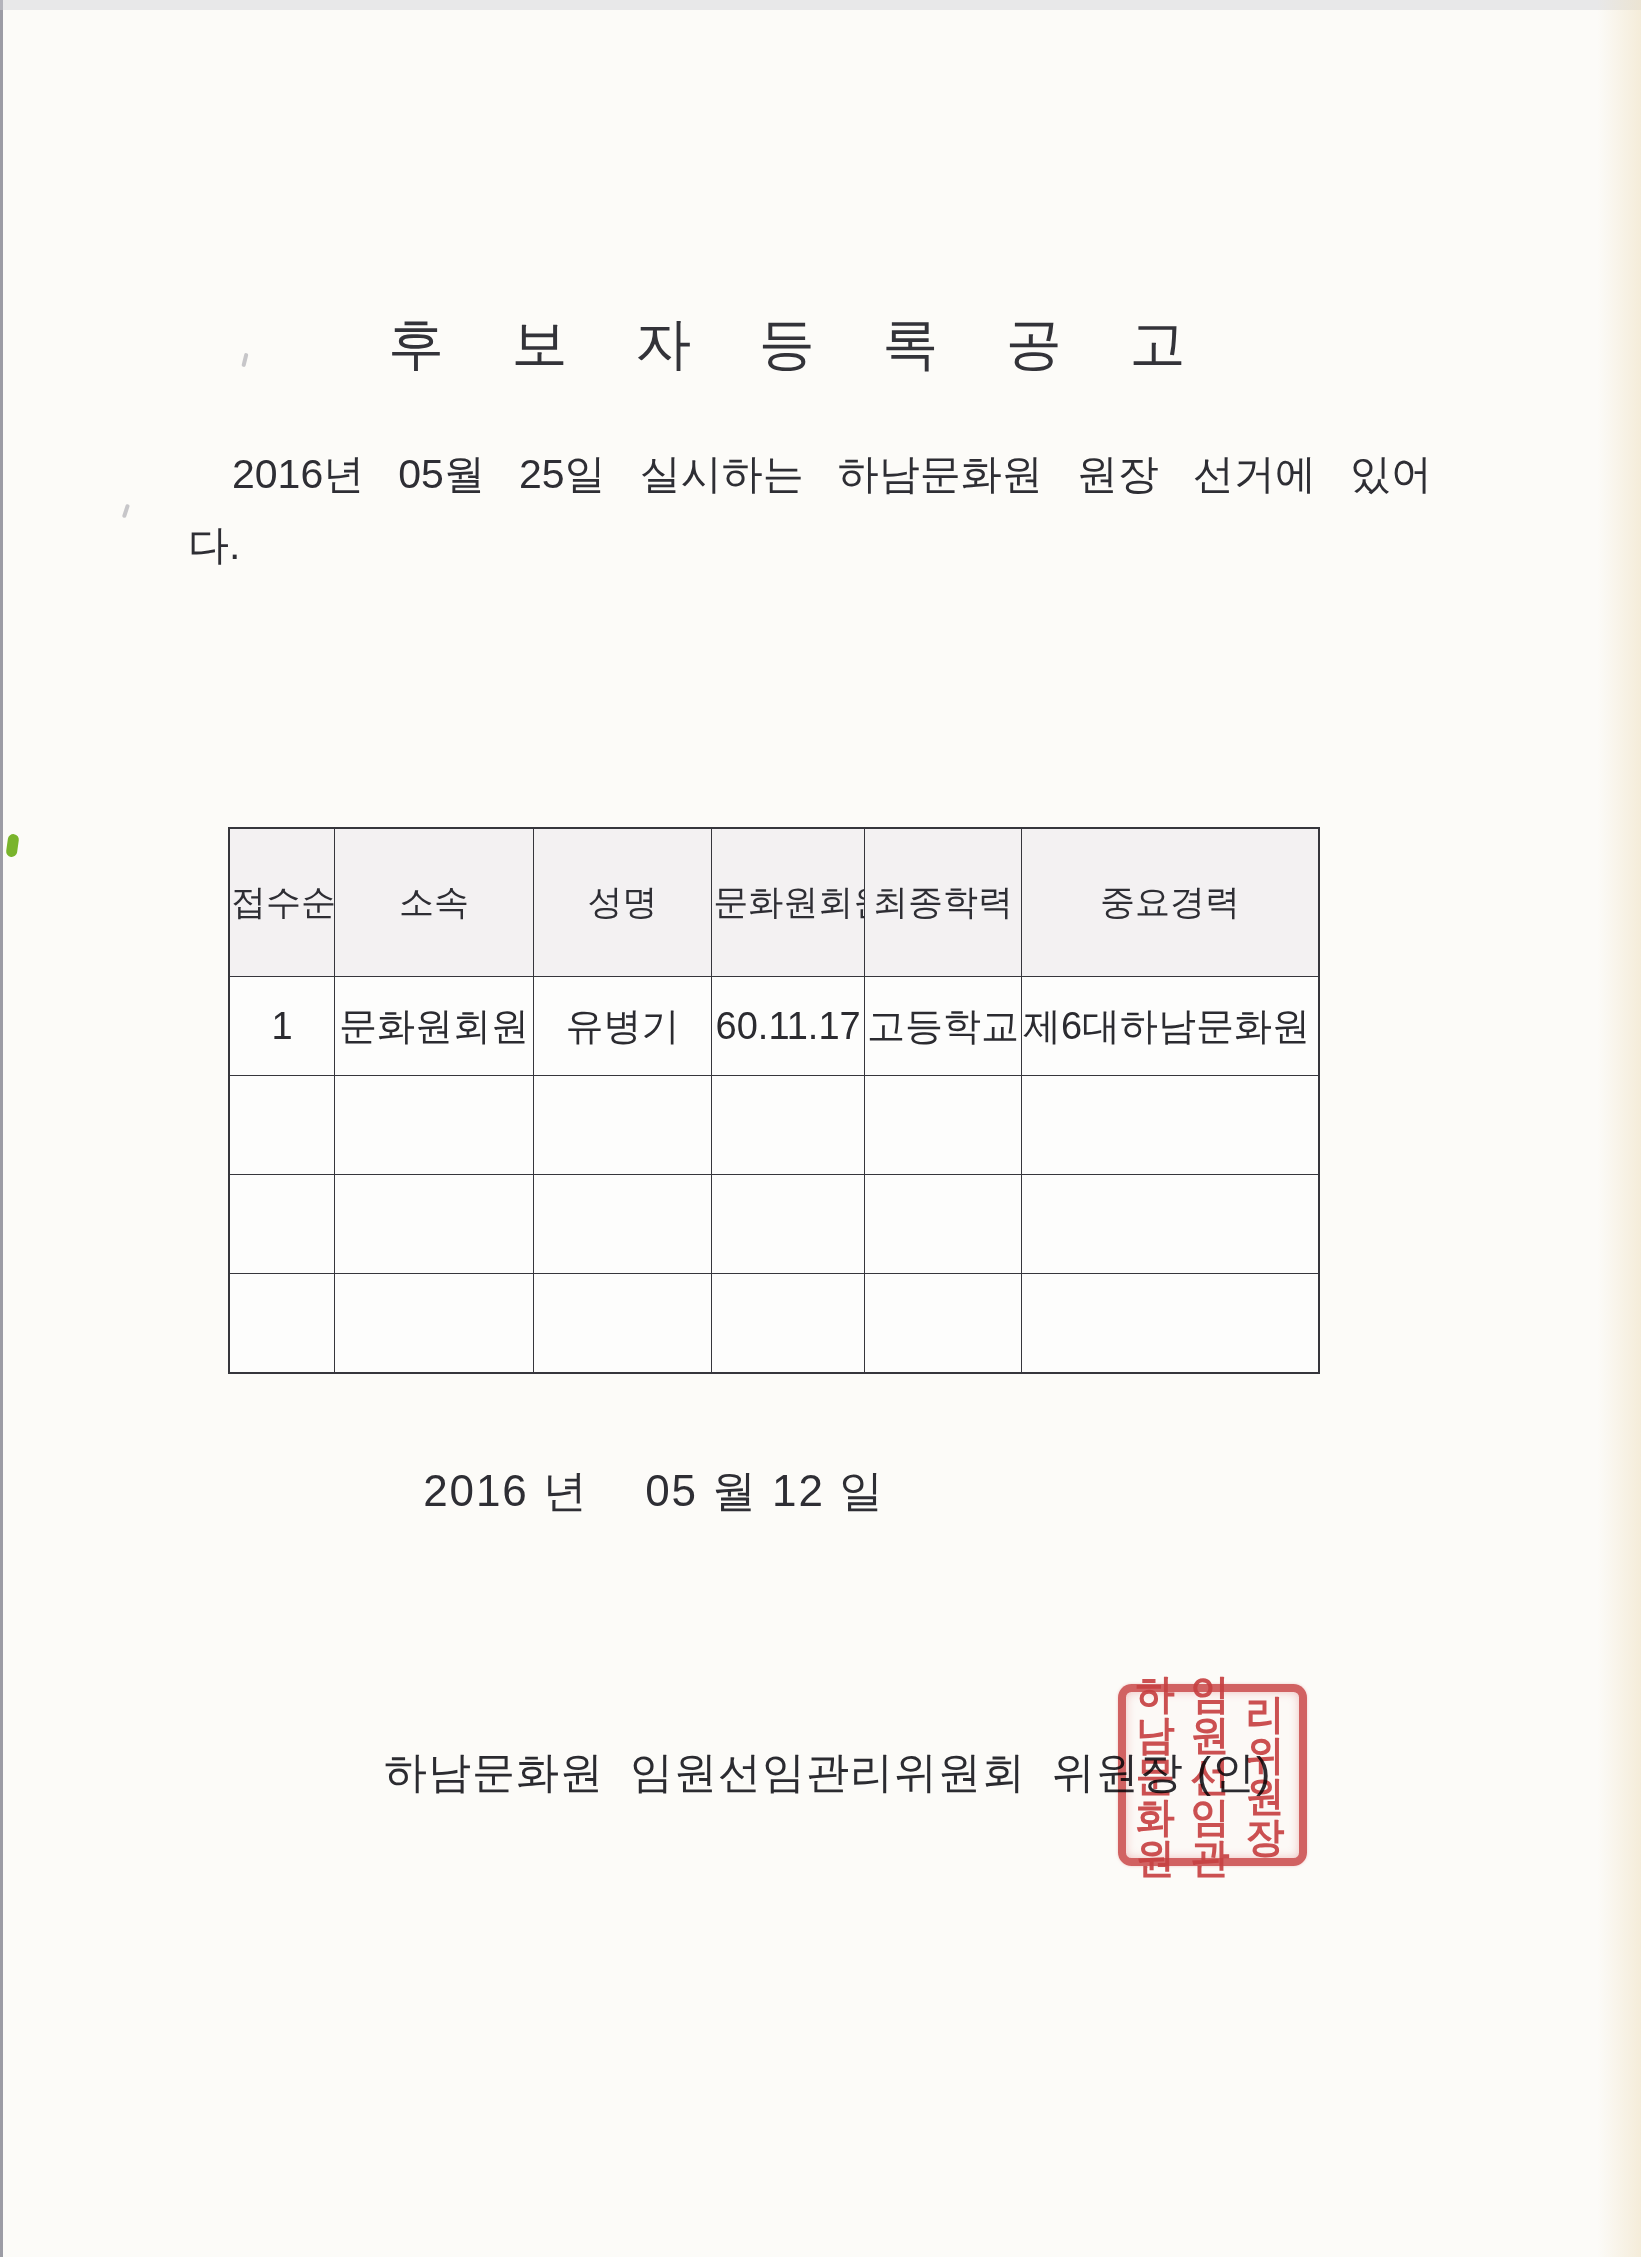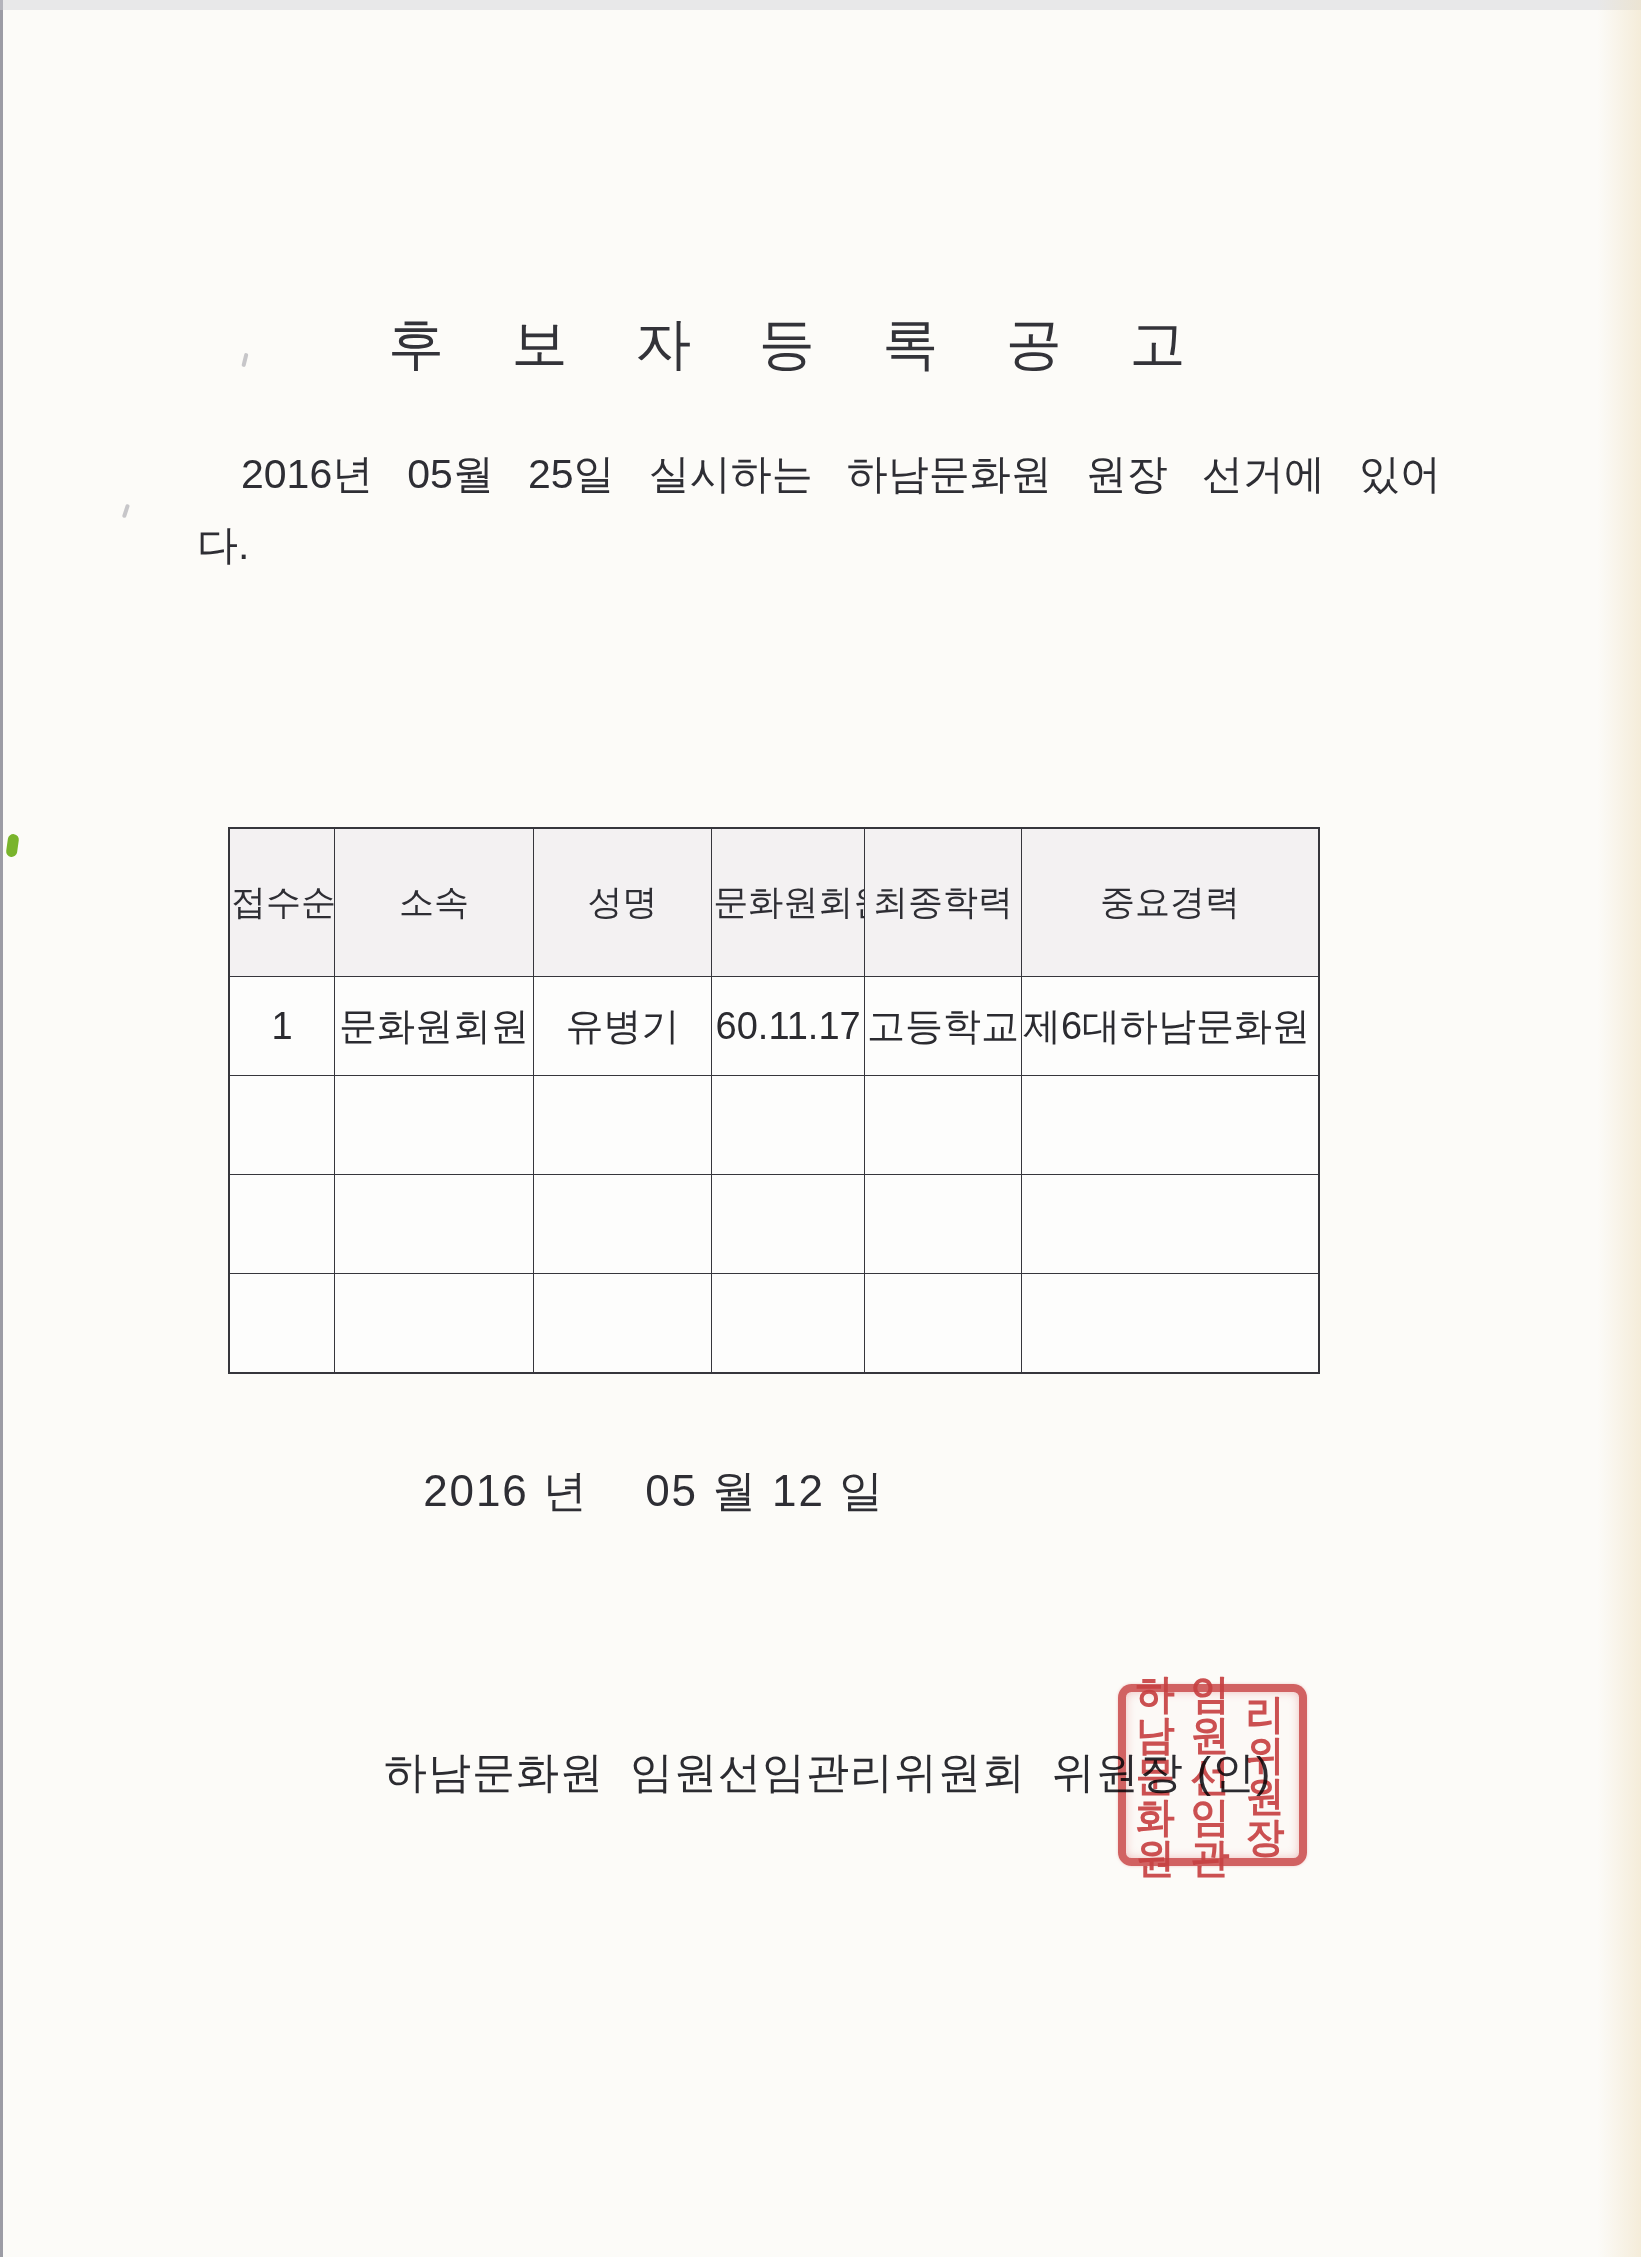--- a/index.html
+++ b/index.html
@@ -35,21 +35,21 @@
     font-size:56px;font-weight:500;
     letter-spacing:13.5px;word-spacing:25px;
     color:#333339;
   }
 
   
   .para{
     position:absolute;top:439px;left:188px;width:1244px;
     font-size:41px;line-height:71px;color:#2e2e34;
   }
-  .pline{width:100%;margin-left:9px;}
+  .pline{width:100%;}
   .pjustify{text-align:justify;text-align-last:justify;}
   .pindent{padding-left:44px;box-sizing:border-box;}
 
   
   table.cand{
     position:absolute;left:228px;top:827px;width:1092px;
     border-collapse:collapse;table-layout:fixed;
     background:#fdfdfc;
   }
   table.cand, table.cand th, table.cand td{

